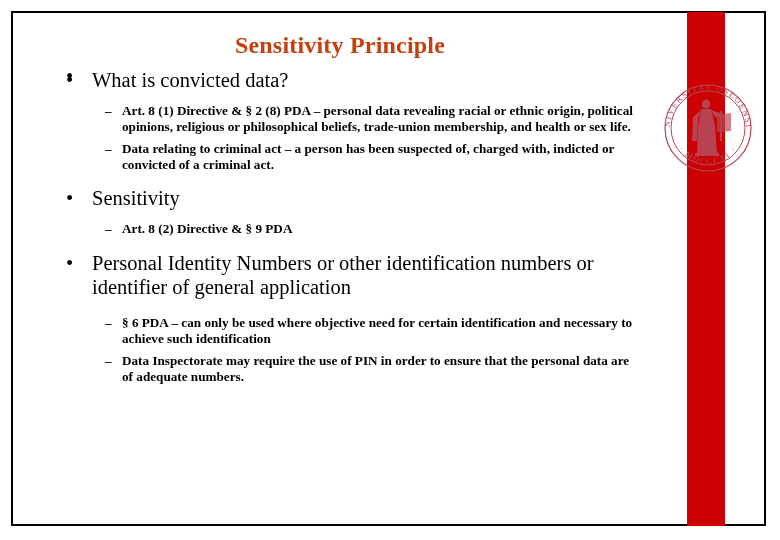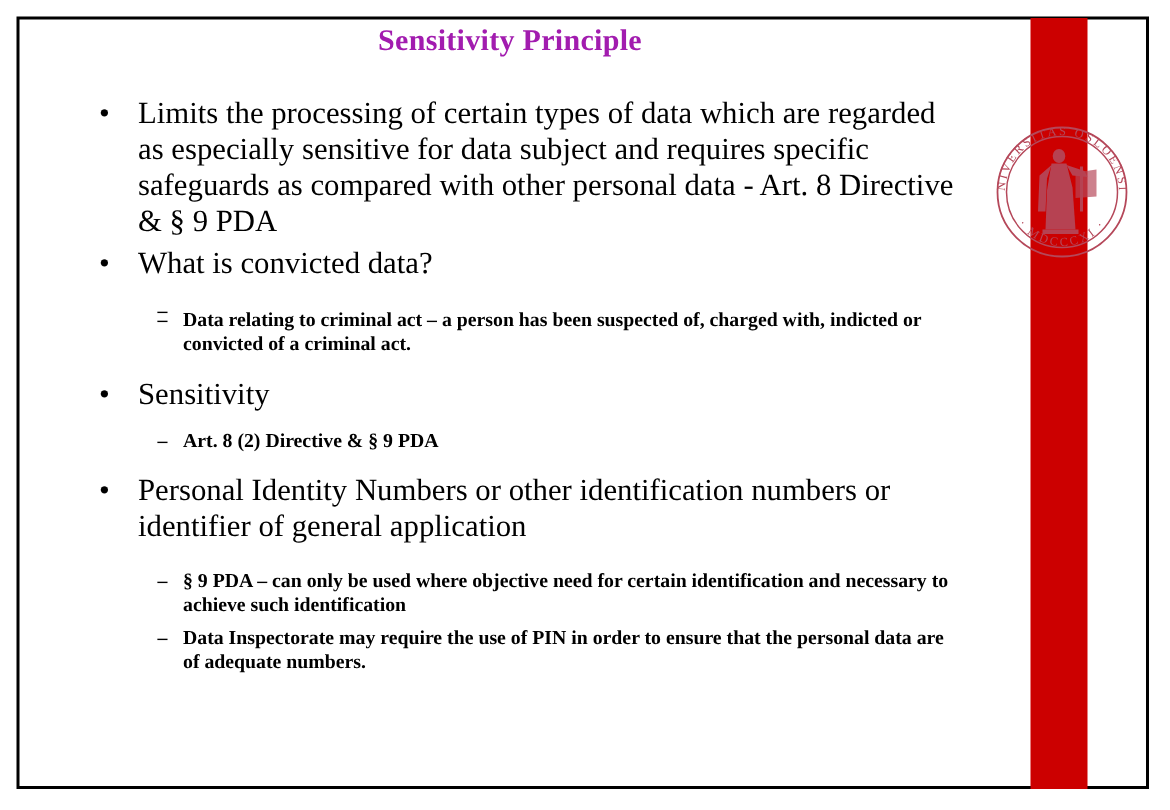--- a/index.html
+++ b/index.html
@@ -44,26 +44,26 @@
     top: 77px;
     width: 102px;
     height: 102px;
   }
   #seal svg { display: block; width: 102px; height: 102px; }
 
   
   #title {
     position: absolute;
     left: 20px;
-    top: 16px;
+    top: 32px;
     width: 640px;
     text-align: center;
-    font-size: 20px;
+    font-size: 24px;
     font-weight: bold;
-    color: #a21caf;
+    color: #c2410c;
     letter-spacing: 0.2px;
     line-height: 1.1;
   }
 
   
   #body {
     position: absolute;
     left: 30px;
     top: 65px;
     width: 612px;
@@ -142,34 +142,34 @@
       </g>
     </svg>
   </div>
 
   <div id="title">Sensitivity Principle</div>
 
   <div id="body">
 
     <div class="l1">
       <span class="bullet">•</span>
-      <span>Limits the processing of certain types of data which are regarded as especially sensitive for data subject and requires specific safeguards as compared with other personal data - Art. 8 Directive &amp; § 9 PDA</span>
     </div>
 
     <div class="sp-xs"></div>
 
     <div class="l1">
       <span class="bullet">•</span>
       <span>What is convicted data?</span>
     </div>
 
     <div class="sp-md"></div>
 
     <div class="l2">
       <span class="dash">–</span>
+      <span>Art. 8 (1) Directive &amp; § 2 (8) PDA – personal data revealing racial or ethnic origin, political opinions, religious or philosophical beliefs, trade-union membership, and health or sex life.</span>
     </div>
 
     <div class="sp-sm"></div>
 
     <div class="l2">
       <span class="dash">–</span>
       <span>Data relating to criminal act – a person has been suspected of, charged with, indicted or convicted of a criminal act.</span>
     </div>
 
     <div class="sp-lg"></div>
@@ -190,21 +190,21 @@
 
     <div class="l1">
       <span class="bullet">•</span>
       <span>Personal Identity Numbers or other identification numbers or identifier of general application</span>
     </div>
 
     <div class="sp-lg"></div>
 
     <div class="l2">
       <span class="dash">–</span>
-      <span>§ 9 PDA – can only be used where objective need for certain identification and necessary to achieve such identification</span>
+      <span>§ 6 PDA – can only be used where objective need for certain identification and necessary to achieve such identification</span>
     </div>
 
     <div class="sp-sm"></div>
 
     <div class="l2">
       <span class="dash">–</span>
       <span>Data Inspectorate may require the use of PIN in order to ensure that the personal data are of adequate numbers.</span>
     </div>
 
   </div>

